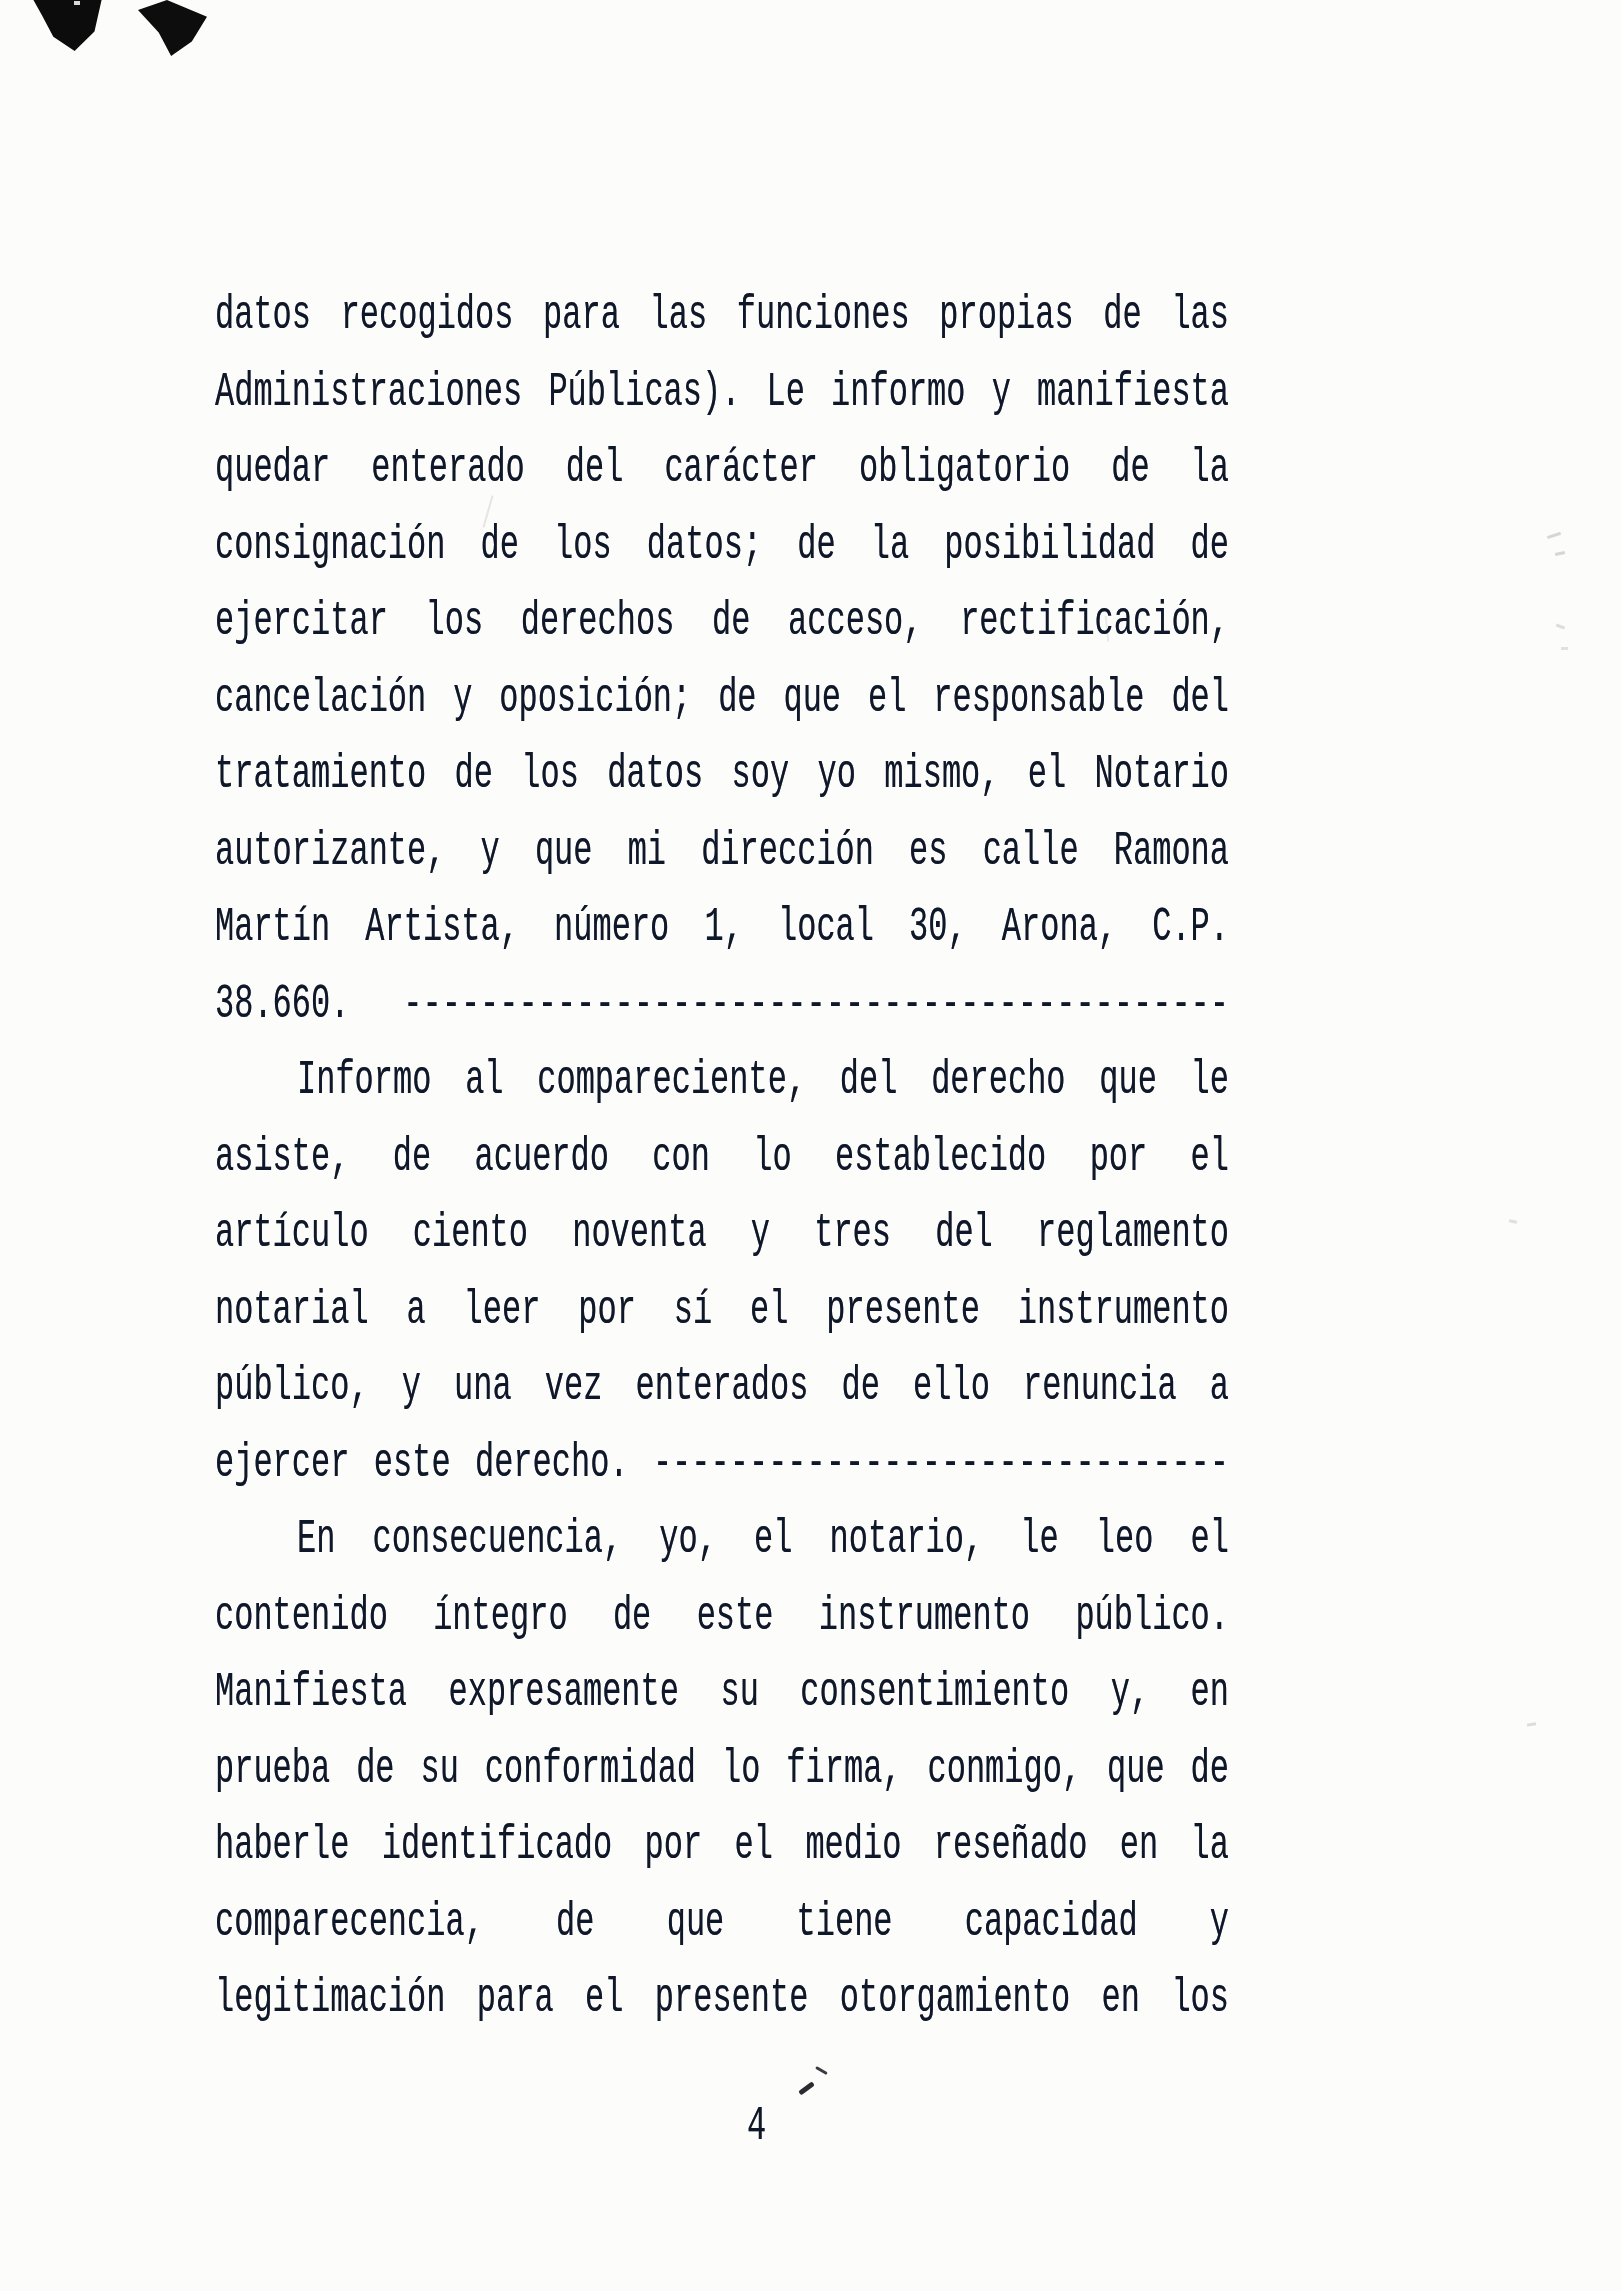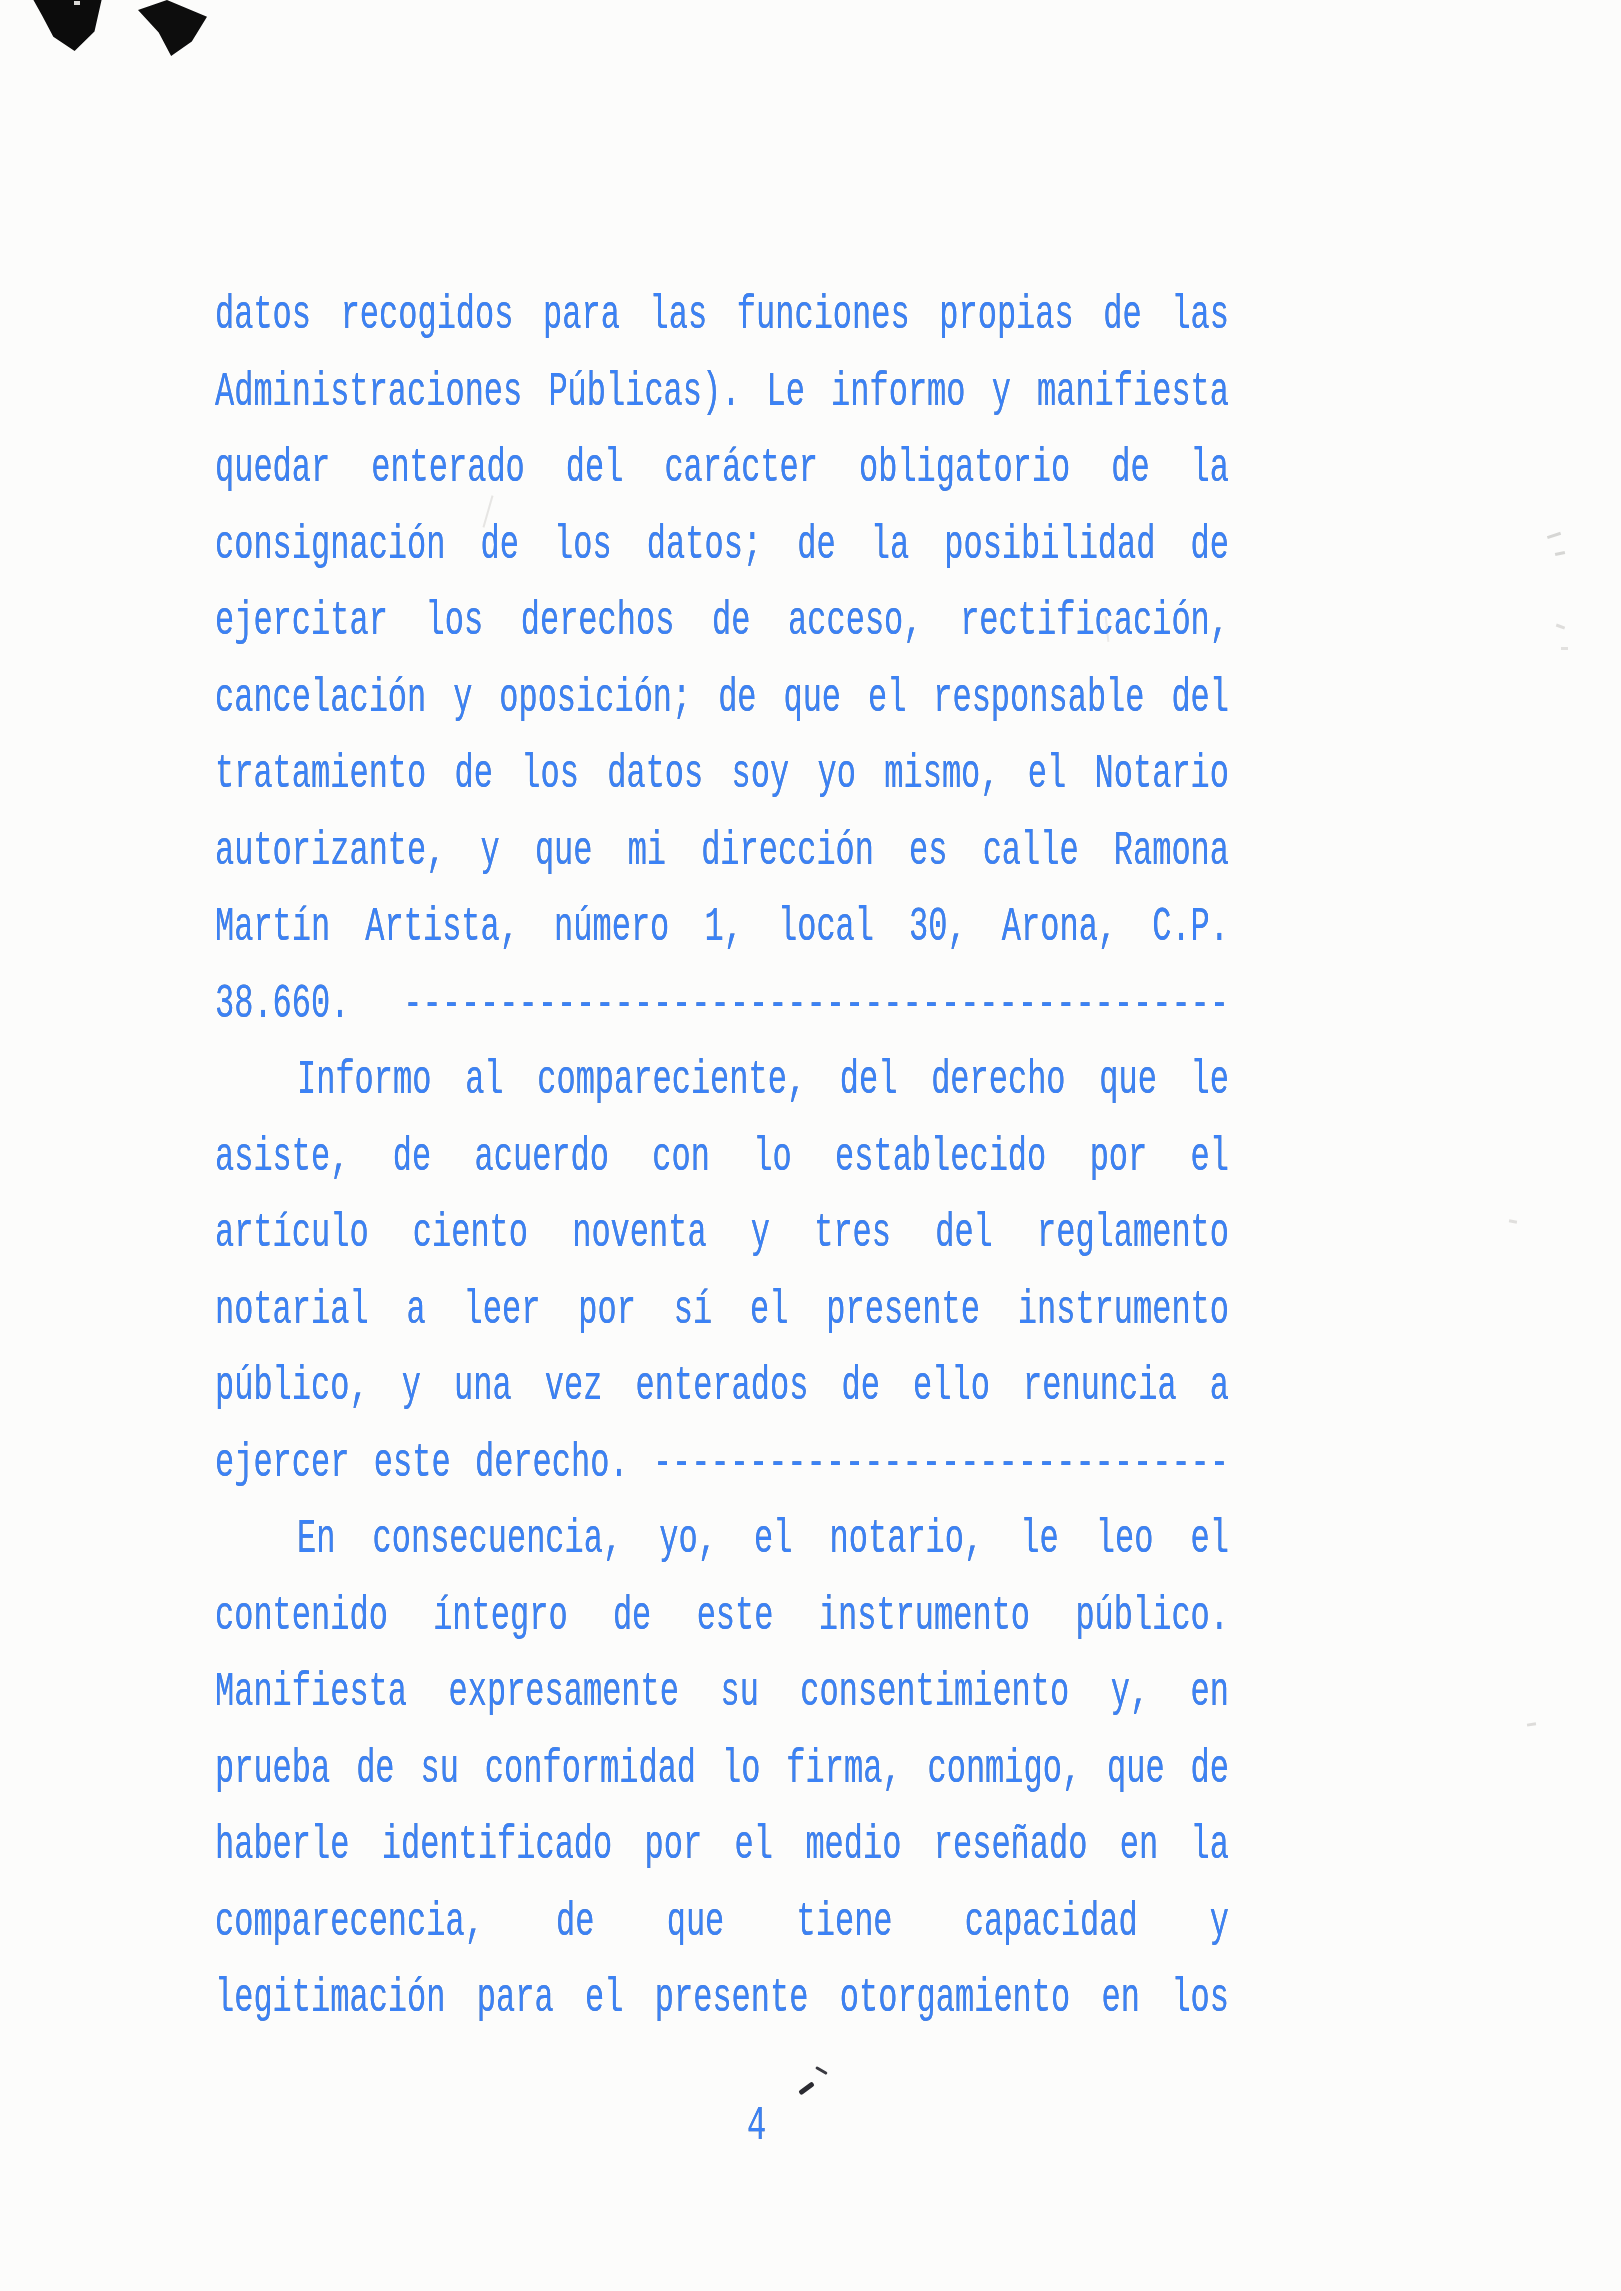--- a/index.html
+++ b/index.html
@@ -7,21 +7,21 @@
     padding: 0;
     background: #ffffff;
   }
   .scan-page {
     position: relative;
     width: 1621px;
     height: 2292px;
     background: #fcfcfb;
     overflow: hidden;
     font-family: "Liberation Mono", "DejaVu Sans Mono", monospace;
-    color: #3b82f6;
+    color: #0f172a;
   }
   
   .text-block {
     position: absolute;
     left: 215px;
     top: 277px;
     width: 1014px;
     font-size: 32px;
     line-height: 51px;
     transform: scaleY(1.5);

